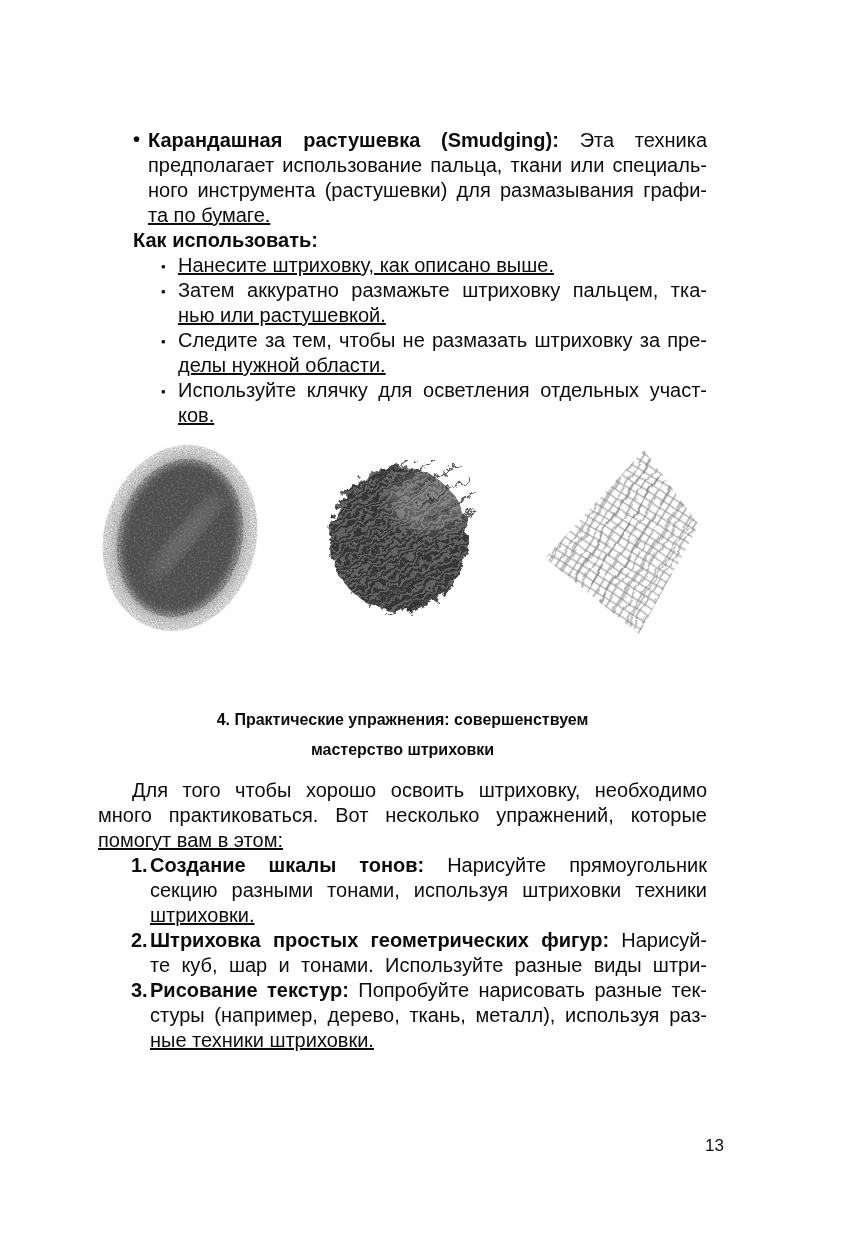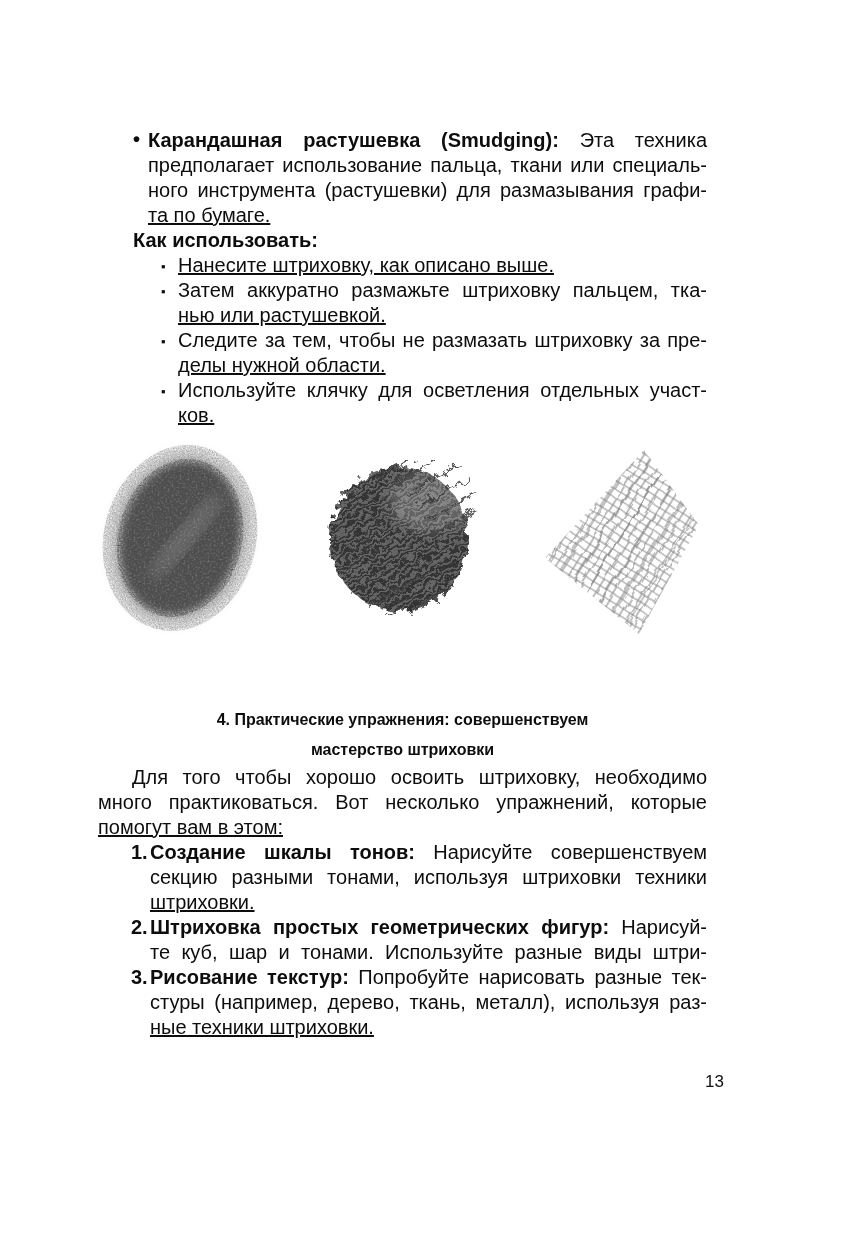--- a/index.html
+++ b/index.html
@@ -21,26 +21,26 @@
   .sub-li { position:relative; margin-left:80px; }
   .sub-li .smarker { position:absolute; left:-17px; top:1px; font-size:13px; }
   
   .samples { display:flex; justify-content:space-between; align-items:center;
     height:194px; margin-top:13px; }
   .samples svg { display:block; }
   
   .heading { margin:70px 0 0 0; font-weight:bold; font-size:16px; line-height:30px;
     text-align:center; white-space:nowrap; }
   
-  .intro { }
+  .intro { margin-top:13px; }
   .intro .indent { text-indent:34px; }
   
   .nli { position:relative; margin-left:52px; }
   .nli .num { position:absolute; left:-19px; top:0; font-weight:bold; }
-  .pagenum { position:absolute; top:1072px; right:120px; font-size:17px;
+  .pagenum { position:absolute; top:1136px; right:120px; font-size:17px;
     line-height:20px; color:#111; }
 </style>
 </head>
 <body>
 
 <div class="page">
 
   <section>
     <div class="li">
       <span class="marker">•</span>
@@ -186,21 +186,21 @@
 
   <div class="intro">
     <div class="line j indent">Для того чтобы хорошо освоить штриховку, необходимо</div>
     <div class="line j">много практиковаться. Вот несколько упражнений, которые</div>
     <div class="line l">помогут вам в этом:</div>
   </div>
 
   <section>
     <div class="nli">
       <span class="num">1.</span>
-      <div class="line j"><b>Создание шкалы тонов:</b> <span>Нарисуйте совершенствуем</span></div>
+      <div class="line j"><b>Создание шкалы тонов:</b> <span>Нарисуйте прямоугольник</span></div>
       <div class="line j">секцию разными тонами, используя штриховки техники</div>
       <div class="line l">штриховки.</div>
     </div>
     <div class="nli">
       <span class="num">2.</span>
       <div class="line j"><b>Штриховка простых геометрических фигур:</b> <span>Нарисуй-</span></div>
       <div class="line j">те куб, шар и тонами. Используйте разные виды штри-</div>
     </div>
     <div class="nli">
       <span class="num">3.</span>

